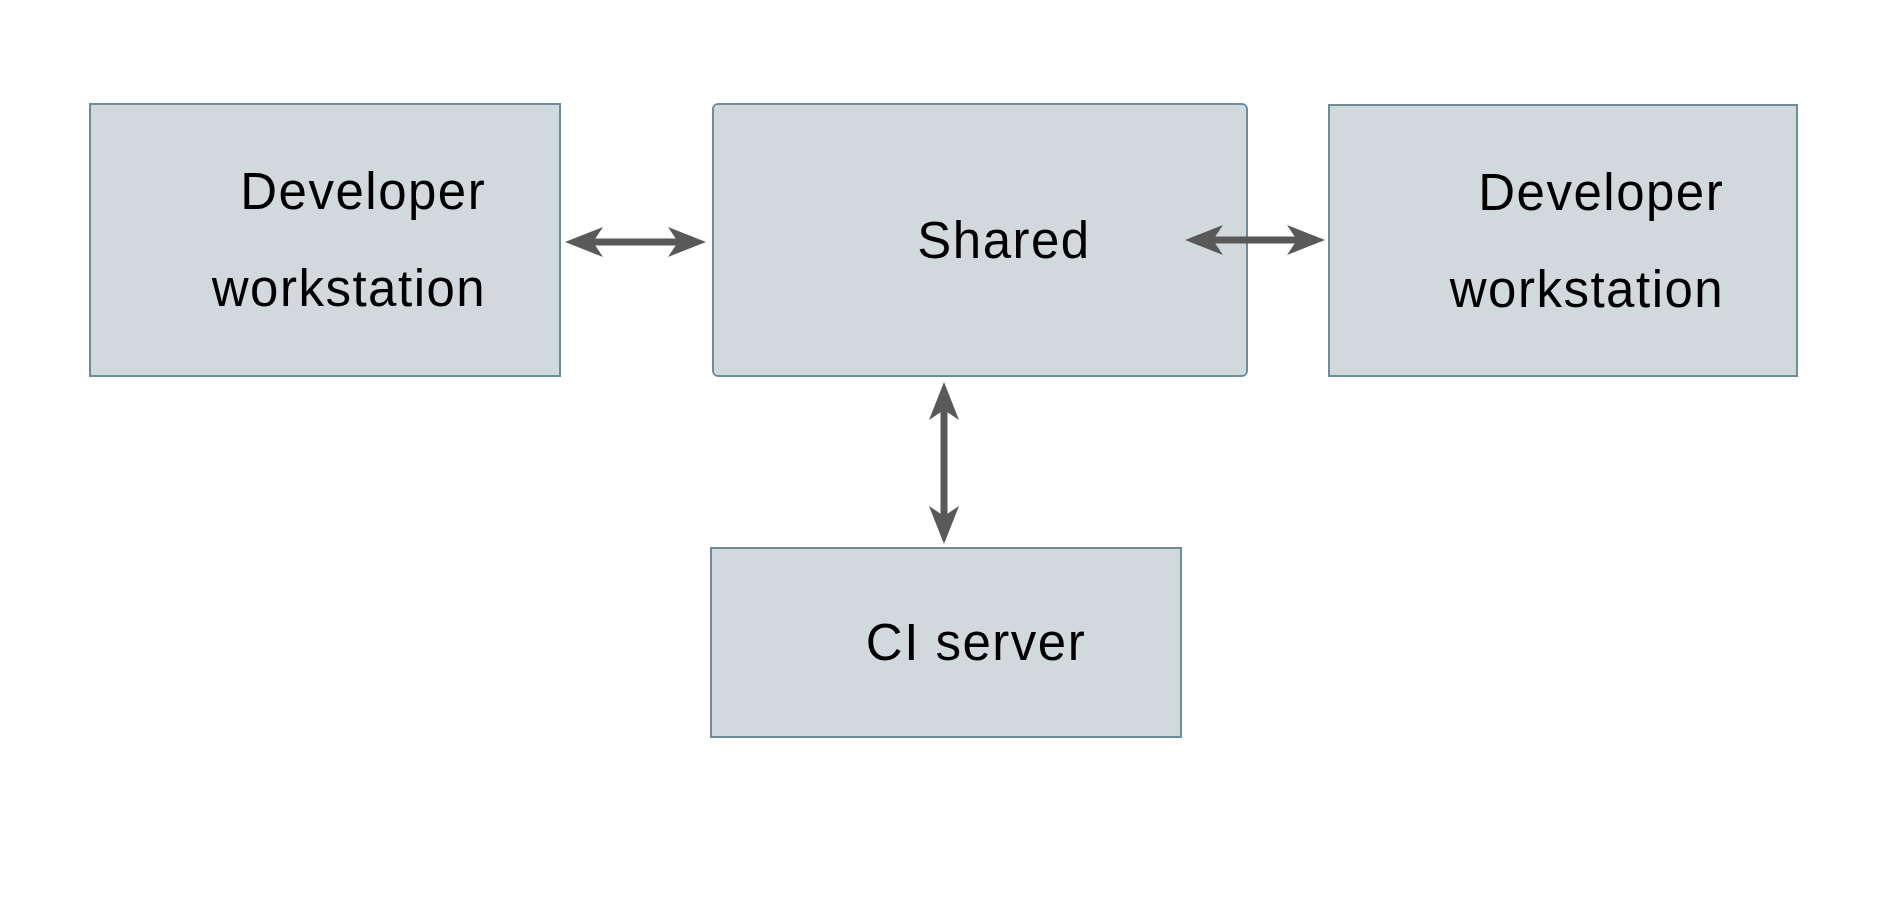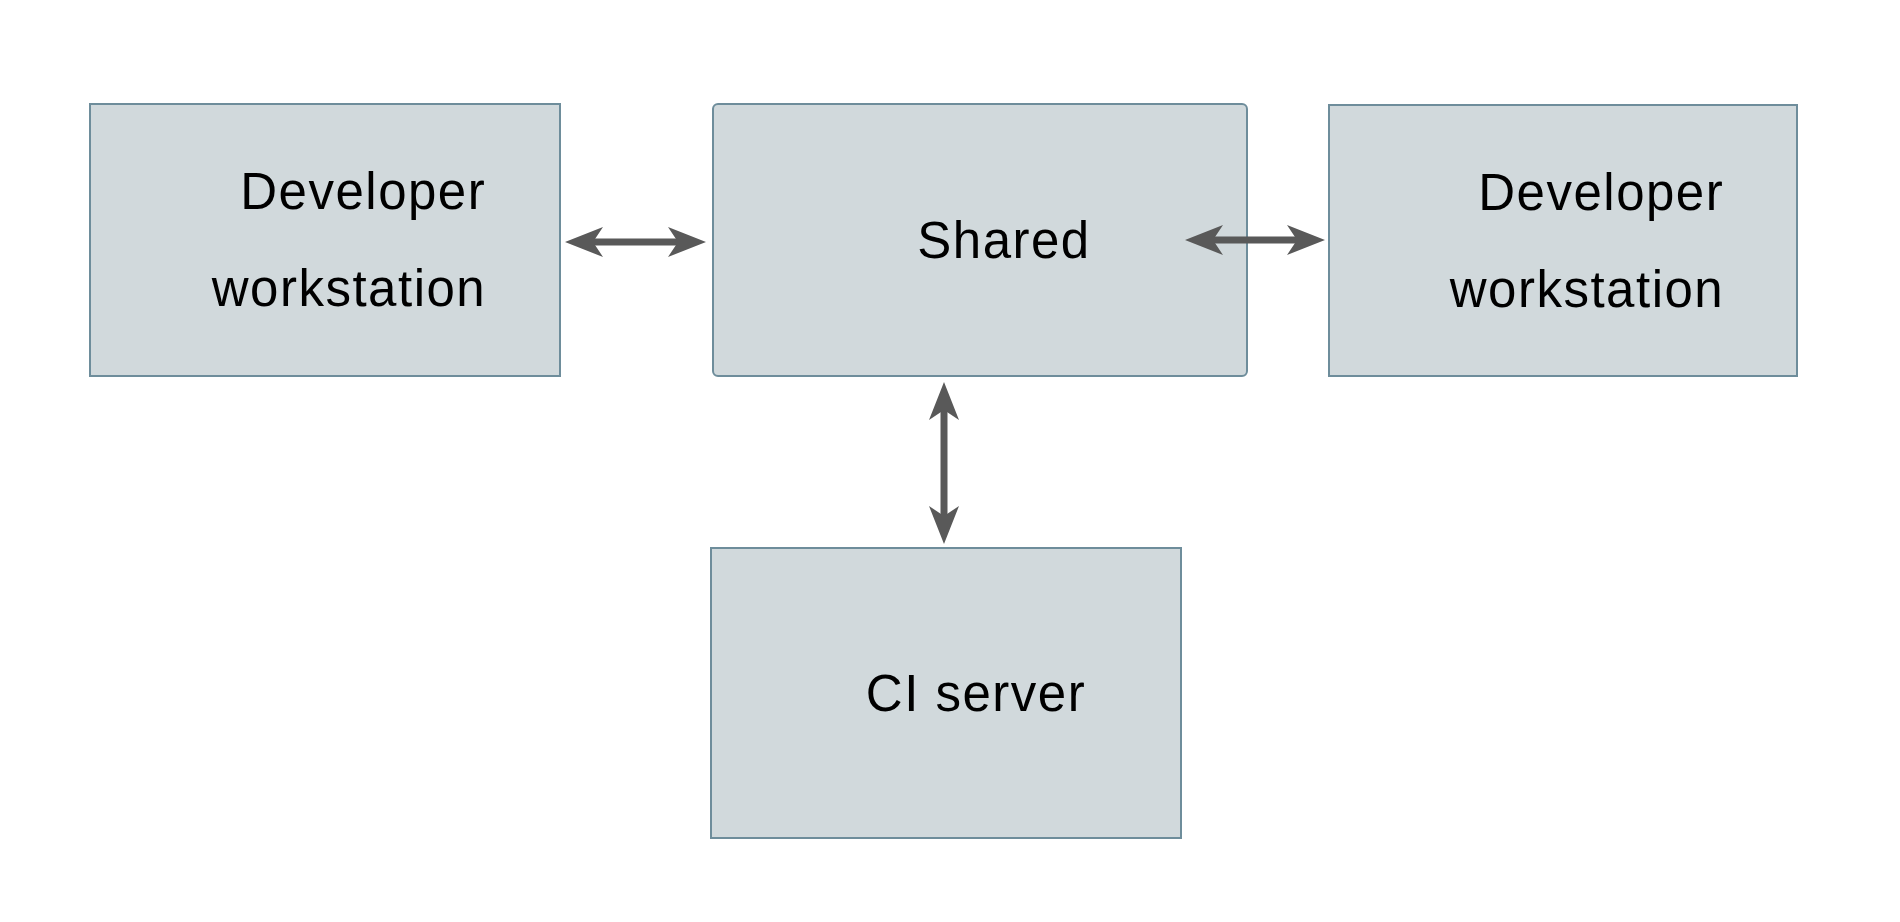--- a/index.html
+++ b/index.html
@@ -32,21 +32,21 @@
     font-size: 51px;
     line-height: 97px;
     letter-spacing: 1.5px;
     text-align: right;
     font-weight: 400;
     margin-left: 48px;
   }
   .node-left   { left: 89px;   top: 103px; width: 472px; height: 274px; }
   .node-center { left: 712px;  top: 103px; width: 536px; height: 274px; border-radius: 6px; }
   .node-right  { left: 1328px; top: 104px; width: 470px; height: 273px; }
-  .node-bottom { left: 710px;  top: 547px; width: 472px; height: 292px; padding-left: 12px; }
+  .node-bottom { left: 710px;  top: 547px; width: 472px; height: 191px; padding-left: 12px; }
   .arrow { position: absolute; display: block; }
   .arrow path { fill: var(--arrow); stroke: none; }
   .arrow line { stroke: var(--arrow); stroke-width: 7px; }
   .arrow-left     { left: 561px;  top: 217px; }
   .arrow-right    { left: 1182px; top: 215px; }
   .arrow-vertical { left: 919px;  top: 378px; }
 </style>
 </head>
 <body>
 

